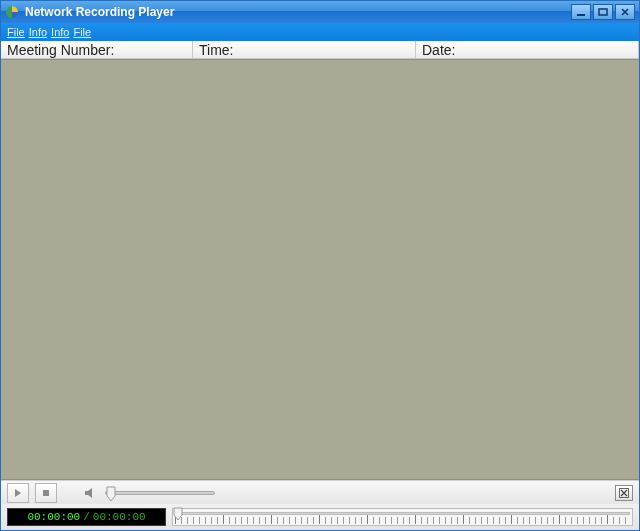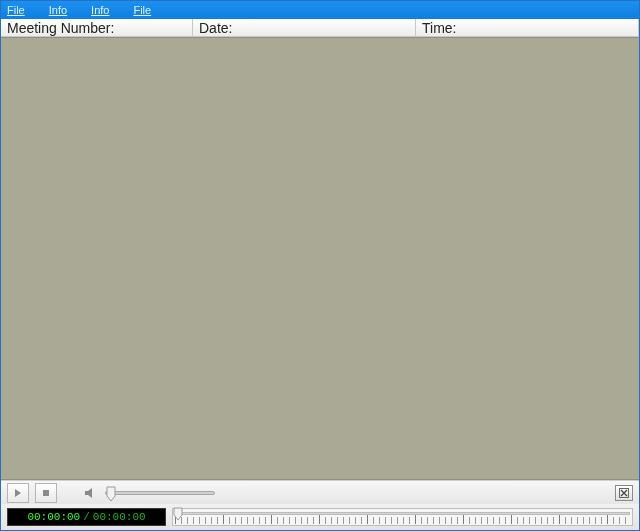--- a/index.html
+++ b/index.html
@@ -19,21 +19,21 @@
     width: 20px; height: 16px; border: 1px solid #1b5fa8;
     background: linear-gradient(to bottom, #9fd0ff, #5ca5e8);
     display: flex; align-items: center; justify-content: center; color: #0d3a6e;
   }
   .winbtn svg { display: block; }
 
   
   .menubar {
     height: 18px;
     background: linear-gradient(to bottom, #1b90f0, #0f7fe0);
-    display: flex; align-items: center; padding: 0 6px; gap: 24px;
+    display: flex; align-items: center; padding: 0 6px; gap: 4px;
     color: #e0f2ff; font-size: 11px;
   }
   .menubar .menuitem { text-decoration: underline; cursor: default; }
 
   
   .colheaders {
     height: 18px;
     background: linear-gradient(to bottom, #ffffff, #ececec);
     border-bottom: 1px solid #c8c8c8;
     display: flex;
@@ -118,39 +118,66 @@
   }
   .timeline .thumb {
     position: absolute; top: -2px; left: 0;
   }
 </style>
 </head>
 <body>
 
 <div class="window">
 
+  <div class="titlebar">
+    <span class="app-icon">
+      <svg width="14" height="14" viewBox="0 0 14 14">
+        <circle cx="7" cy="7" r="6" fill="#3fa24a"></circle>
+        <path d="M7 1 A6 6 0 0 1 13 7 L7 7 Z" fill="#f2c23a"></path>
+        <path d="M7 7 L13 7 A6 6 0 0 1 7 13 Z" fill="#2d68c4"></path>
+      </svg>
+    </span>
+    <span class="title">Network Recording Player</span>
+    <div class="winbtns">
+      <div class="winbtn">
+        <svg width="10" height="8" viewBox="0 0 10 8">
+            <rect x="1" y="6" width="8" height="2" fill="#0d3a6e"></rect>
+          </svg>
+      </div>
+      <div class="winbtn">
+        <svg width="10" height="8" viewBox="0 0 10 8">
+            <rect x="1" y="1" width="8" height="6" fill="none" stroke="#0d3a6e" stroke-width="1.5"></rect>
+          </svg>
+      </div>
+      <div class="winbtn">
+        <svg width="10" height="8" viewBox="0 0 10 8">
+            <path d="M2 1 L8 7 M8 1 L2 7" stroke="#0d3a6e" stroke-width="1.6"></path>
+          </svg>
+      </div>
+    </div>
+  </div>
 
   <div class="menubar">
     <span class="menuitem">File</span>
     <span class="menuitem">Info</span>
     <span class="menuitem">Info</span>
     <span class="menuitem">File</span>
   </div>
 
   <div class="colheaders">
     <div class="col col-meeting">
       <span>Meeting Number:</span>
       <span></span>
     </div>
+    <div class="col col-time">
+      <span>Time:</span>
+      <span></span>
+    </div>
     <div class="col col-date">
       <span>Date:</span>
-      <span></span>
-    </div>
-    <div class="col col-time">
-      <span>Time:</span>
       <span></span>
     </div>
   </div>
 
   <div class="content"></div>
 
   <div class="controls1">
     <div class="btn">
       <svg width="10" height="10" viewBox="0 0 10 10">
         <path d="M2 1 L8 5 L2 9 Z" fill="#8a8a8a"></path>

